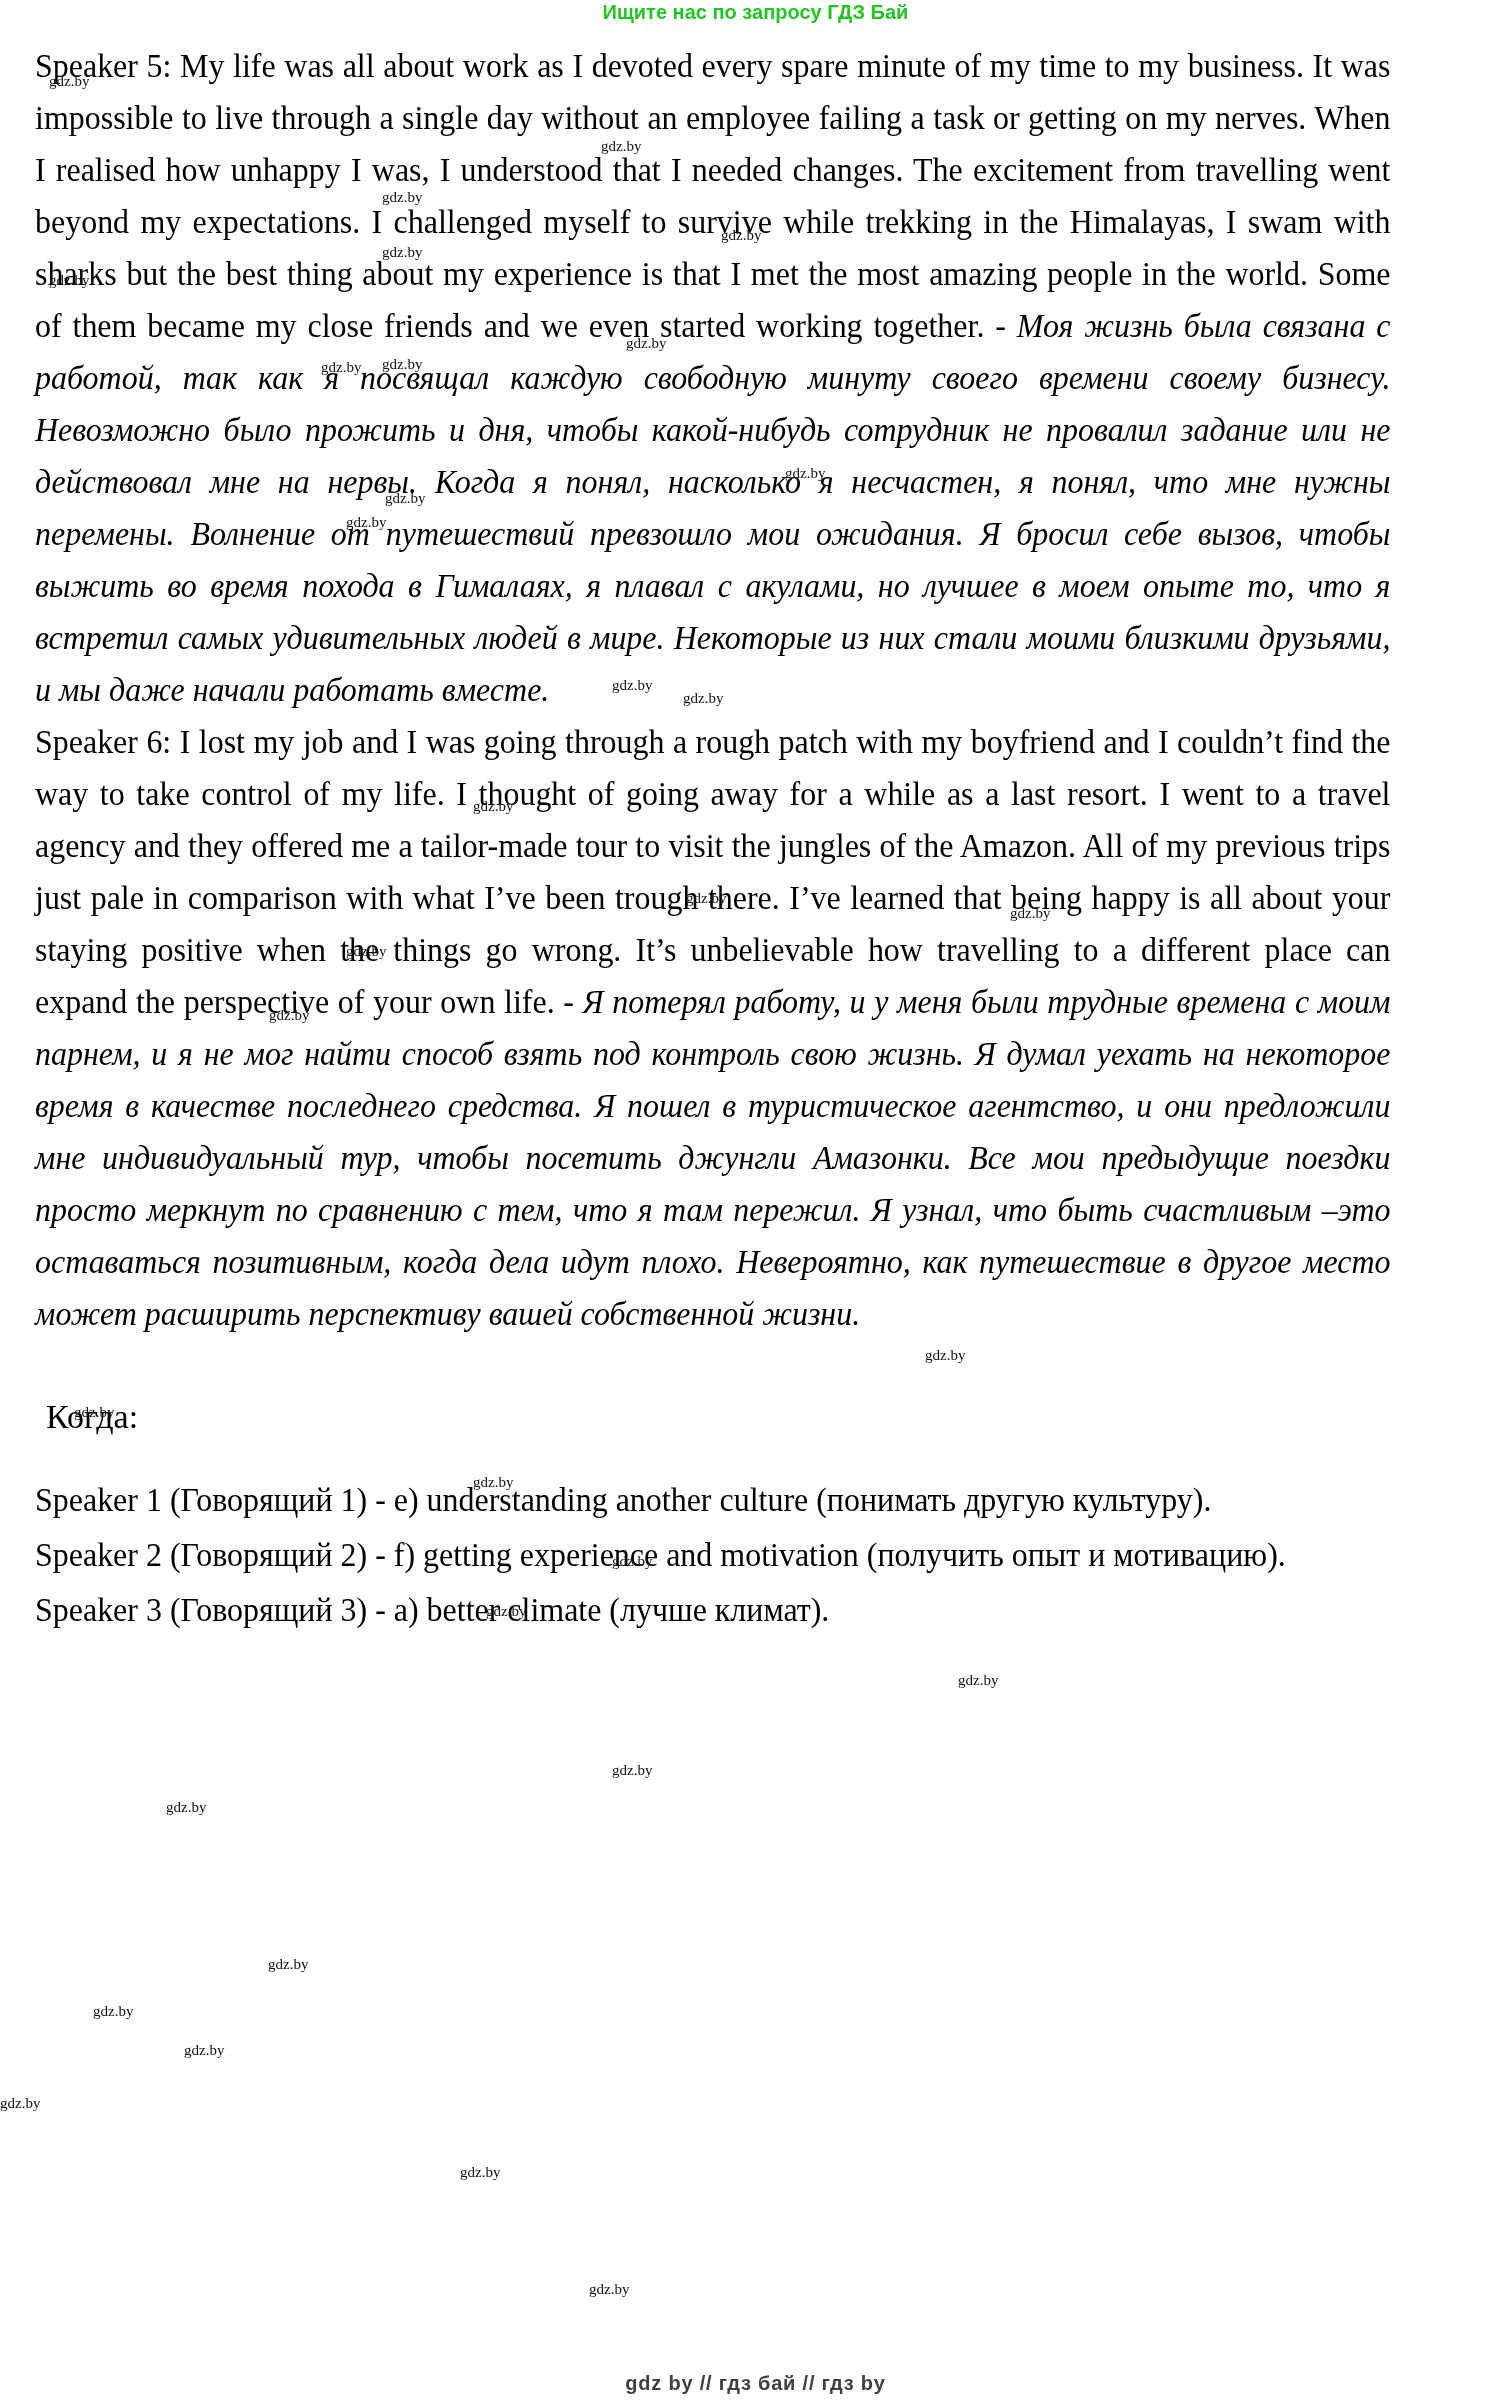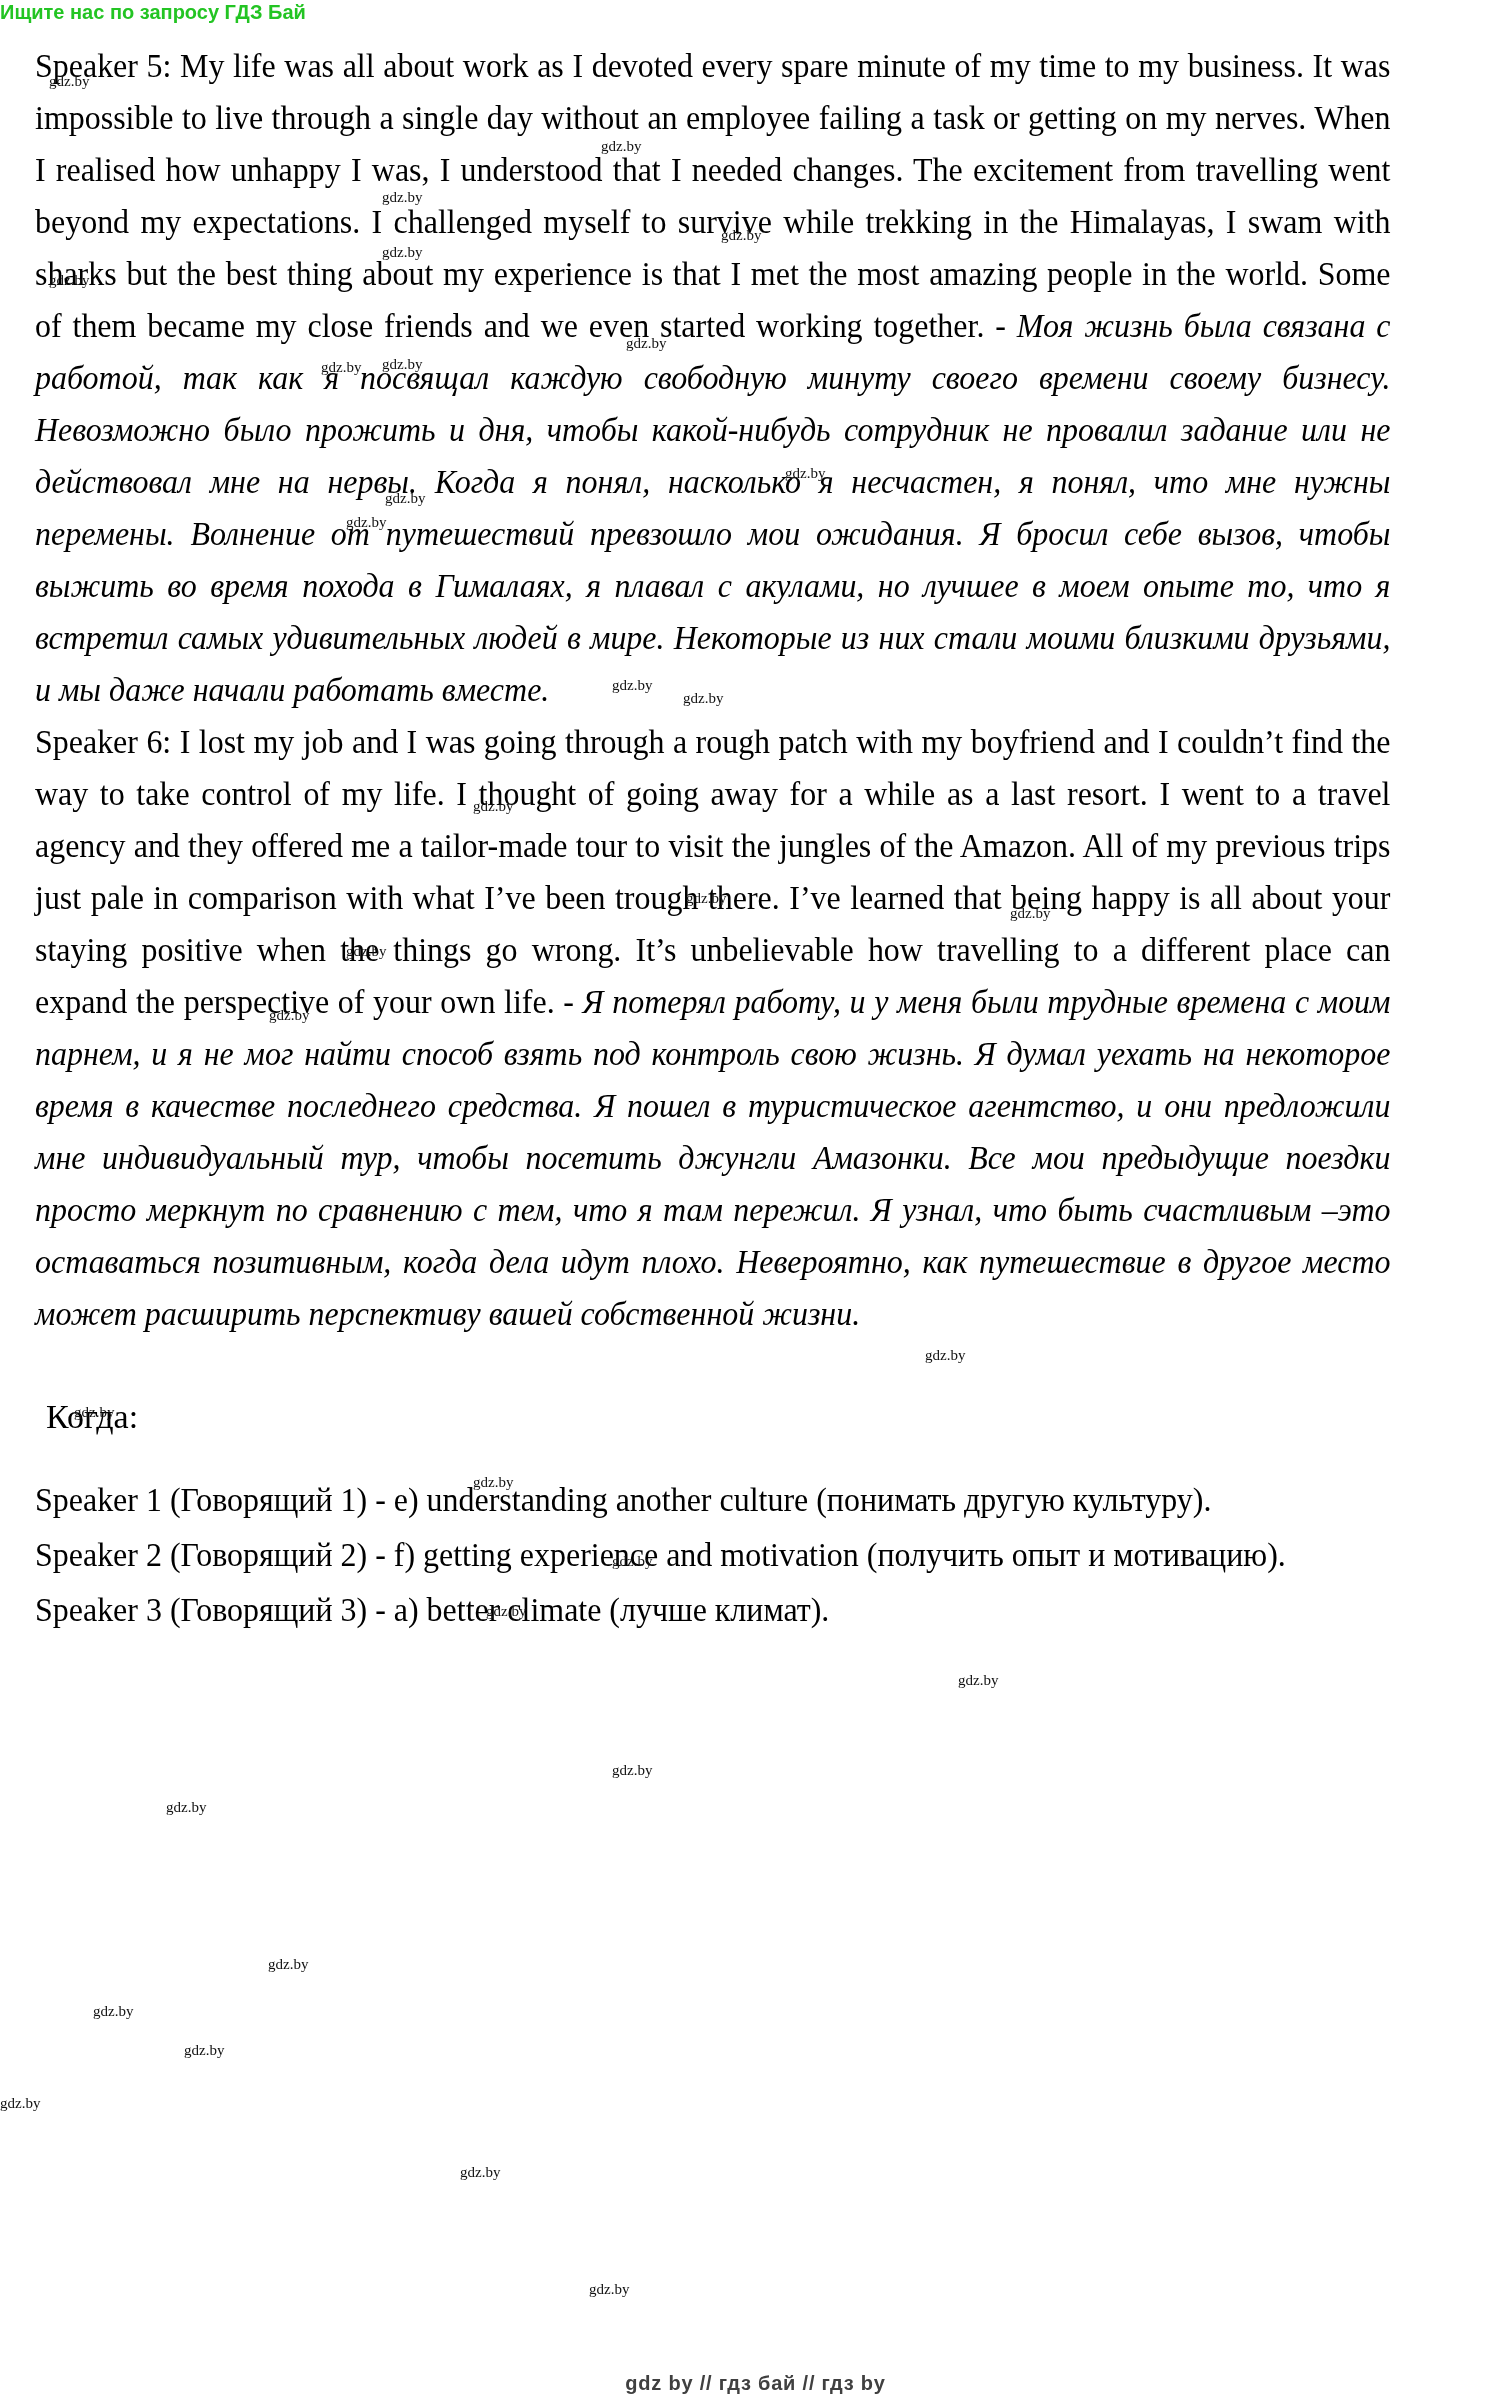--- a/index.html
+++ b/index.html
@@ -14,21 +14,21 @@
     font-family: "Liberation Serif", "DejaVu Serif", serif;
     overflow: hidden;
   }
 
   
   .promo-header {
     position: absolute;
     top: 0px;
     left: 0;
     width: 100%;
-    text-align: left;
+    text-align: center;
     color: #23c423;
     font-family: "Liberation Sans", sans-serif;
     font-weight: bold;
     font-size: 20px;
     letter-spacing: 0px;
     line-height: 24px;
   }
 
   
   .page {

